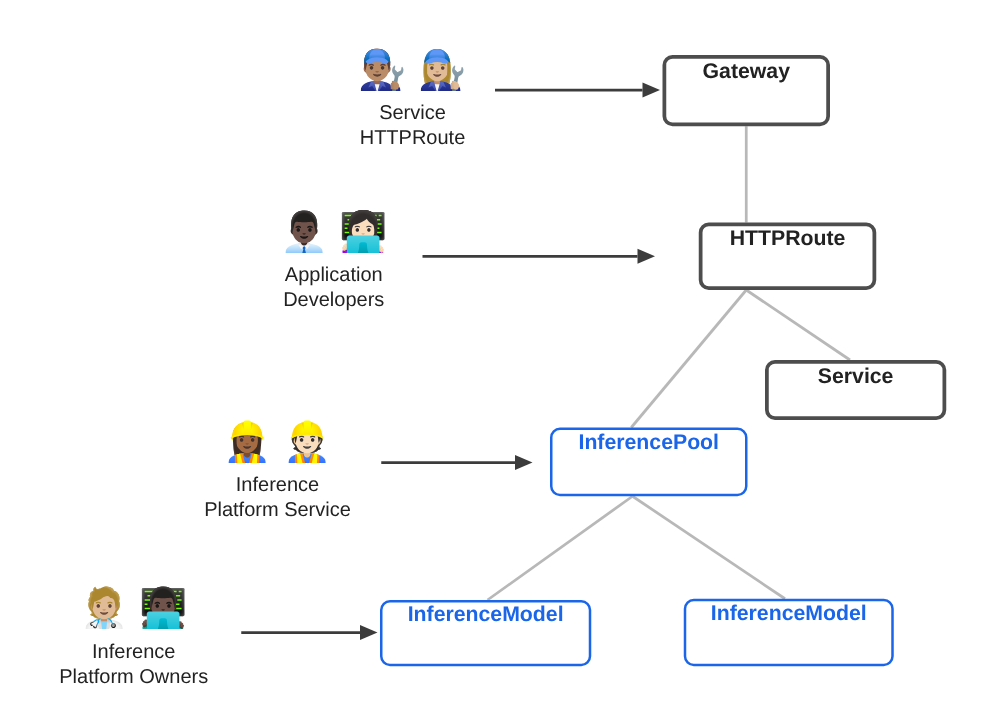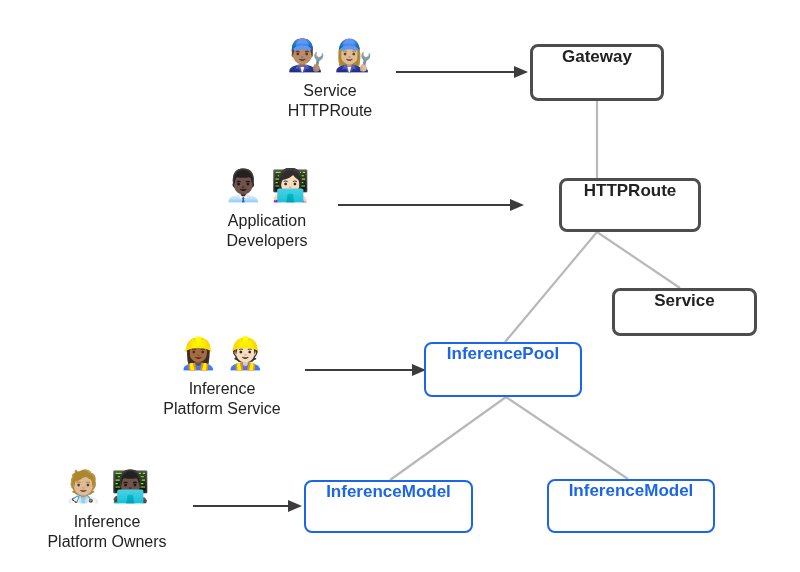--- a/index.html
+++ b/index.html
@@ -106,21 +106,21 @@
   </div>
 
   <div class="node dark" style="left:526px; top:178px; width:142px; height:54px;margin-left:33px;">
     <span>HTTPRoute</span>
   </div>
 
   <div class="node dark" style="left:612px; top:288px; width:145px; height:48px;">
     <span>Service</span>
   </div>
 
-  <div class="node blue" style="left:424px; top:342px; width:158px; height:55px;">
+  <div class="node blue" style="left:440px; top:342px; width:158px; height:55px;">
     <span>InferencePool</span>
   </div>
 
   <div class="node blue" style="left:304px; top:480px; width:169px; height:53px;">
     <span>InferenceModel</span>
   </div>
 
   <div class="node blue" style="left:547px; top:479px; width:168px; height:54px;">
     <span>InferenceModel</span>
   </div>

